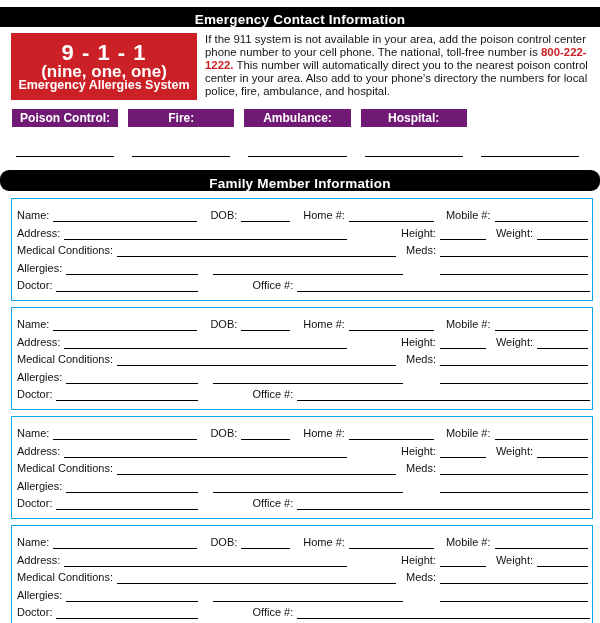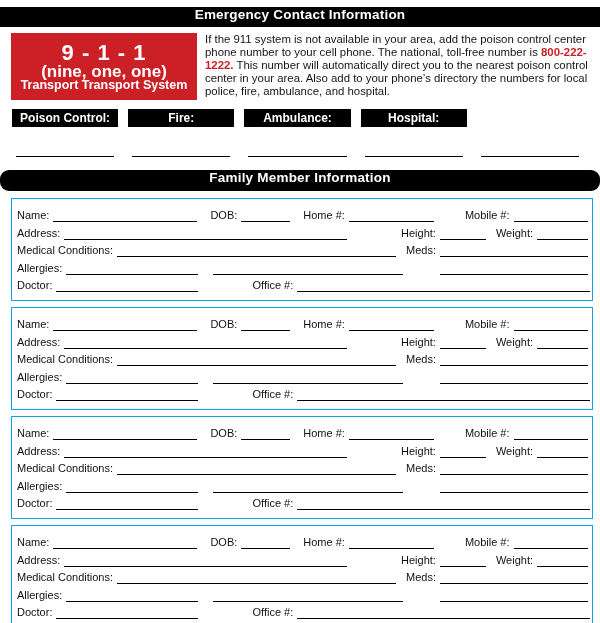--- a/index.html
+++ b/index.html
@@ -7,21 +7,21 @@
   body {
     width:600px; height:623px; overflow:hidden;
     font-family:"Liberation Sans","DejaVu Sans",sans-serif;
     color:#111111;
     position:relative;
   }
 
   
   .section-bar {
     width:600px; height:20px; background:#000000;
-    display:flex; align-items:flex-start; justify-content:center;
+    display:flex; align-items:flex-end; justify-content:center;
   }
   .section-bar.first { margin-top:7px; }
   .section-bar.family { height:21px; margin-top:13px;border-radius:9px; }
   .section-bar span {
     color:#ffffff; font-weight:bold; font-size:13.5px; letter-spacing:.2px;
   }
 
   
   .emergency-row {
     margin:6px 8px 0 11px;
@@ -41,21 +41,21 @@
     font-size:11.4px; line-height:13px; color:#151515;
   }
   .phone-number { color:#cb2026; font-weight:bold; }
 
   
   .contact-grid {
     margin:9px 17px 0 12px;
     display:grid; grid-template-columns:repeat(5,1fr); column-gap:10px;
   }
   .contact-label-box {
-    height:18px; background:#000000;
+    height:18px; background:#701a75;
     display:flex; align-items:center; justify-content:center;
   }
   .contact-label-box span {
     color:#ffffff; font-weight:bold; font-size:12px; white-space:nowrap;
   }
   .contact-lines { margin-top:28px; }
   .contact-blank {
     height:2px; border-bottom:1.5px solid #000000; margin:0 4px;
   }
 
@@ -70,34 +70,34 @@
     display:flex; align-items:flex-end; height:17.4px;
     font-size:11px;
   }
   .lbl { white-space:nowrap; margin-right:4px; line-height:13px; color:#111; }
   .ul  { height:1px; border-bottom:1.1px solid #000000; flex:0 0 auto; }
   .grow { flex:1 1 auto; }
   .w144{width:144px;} .w49{width:49px;} .w85{width:85px;}
   .w46{width:46px;} .w51{width:51px;} .w150{width:148px;}
   .w132{width:132px;} .w190{width:190px;} .w145{width:145px;} .w142{width:142px;}
   .ml9{margin-left:9px;padding-left:45px;} .ml10{margin-left:10px;} .ml13{margin-left:13px;}
-  .ml15{margin-left:15px;} .ml17{margin-left:31px;} .mla{margin-left:auto;}
+  .ml15{margin-left:15px;} .ml17{margin-left:12px;} .mla{margin-left:auto;}
 </style>
 </head>
 <body>
 
 <div class="section-bar first">
   <span>Emergency Contact Information</span>
 </div>
 
 <div class="emergency-row">
   <div class="badge-911">
     <div class="badge-number">9 - 1 - 1</div>
     <div class="badge-sub">(nine, one, one)</div>
-    <div class="badge-caption">Transport Transport System</div>
+    <div class="badge-caption">Emergency Allergies System</div>
   </div>
   <div class="info-paragraph"><span>If the 911 system is not available in your area, add the poison control center phone number to your cell phone. The national, toll-free number is </span><span class="phone-number">800-222-1222.</span><span> This number will automatically direct you to the nearest poison control center in your area. Also add to your phone’s directory the numbers for local police, fire, ambulance, and hospital.</span></div>
 </div>
 
 <div class="contact-grid">
   <div class="contact-label-box">
       <span>Poison Control:</span>
     </div>
   <div class="contact-label-box">
       <span>Fire:</span>

